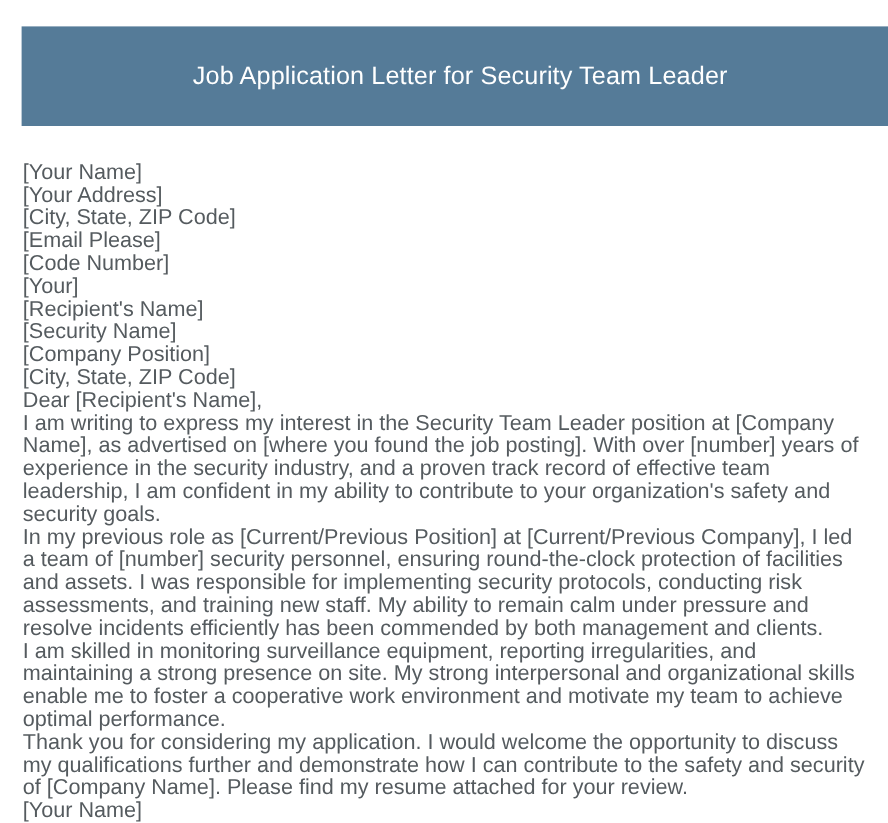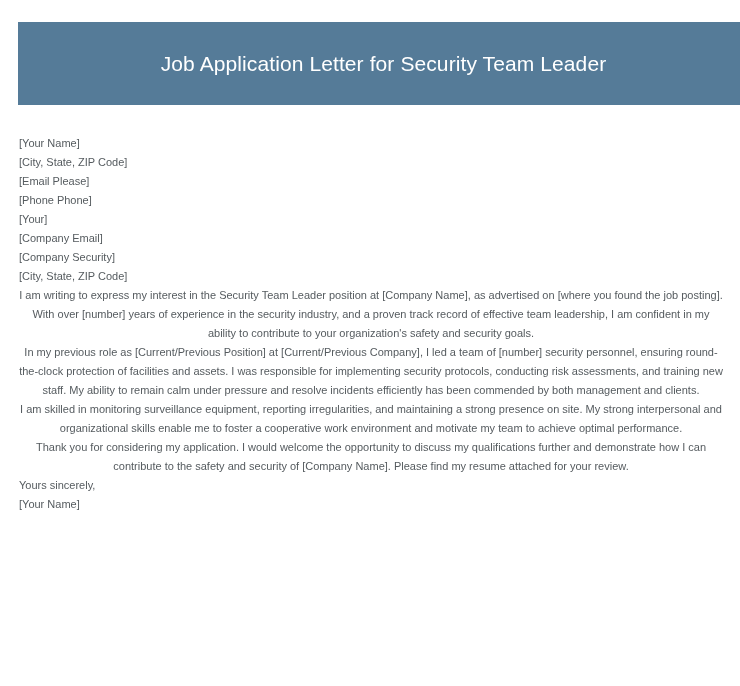--- a/index.html
+++ b/index.html
@@ -40,64 +40,66 @@
     letter-spacing: 0.1px;
     text-align: center;
     white-space: nowrap;
   }
   .letter-body {
     position: absolute;
     left: 19px;
     top: 134px;
     width: 704px;
     font-family: "Liberation Sans", sans-serif;
-    font-size: 11px;
+    font-size: 18px;
     line-height: 19px;
     color: #555b5f;
   }
   .letter-line {
     margin: 0;
     padding: 0;
     text-align: left;
   }
   .letter-para {
     margin: 0;
     padding: 0;
-    text-align: center;
+    text-align: left;
   }
 </style>
 </head>
 <body>
 
 <div class="page">
 
   <div class="header-banner">
     <div class="header-title">Job Application Letter for Security Team Leader</div>
   </div>
 
   <div class="letter-body">
 
     <div>
       <div class="letter-line">[Your Name]</div>
+      <div class="letter-line">[Your Address]</div>
       <div class="letter-line">[City, State, ZIP Code]</div>
       <div class="letter-line">[Email Please]</div>
-      <div class="letter-line">[Phone Phone]</div>
+      <div class="letter-line">[Code Number]</div>
       <div class="letter-line">[Your]</div>
     </div>
 
     <div>
-      <div class="letter-line">[Company Email]</div>
-      <div class="letter-line">[Company Security]</div>
+      <div class="letter-line">[Recipient's Name]</div>
+      <div class="letter-line">[Security Name]</div>
+      <div class="letter-line">[Company Position]</div>
       <div class="letter-line">[City, State, ZIP Code]</div>
     </div>
 
+    <div class="letter-line">Dear [Recipient's Name],</div>
 
     <p class="letter-para">I am writing to express my interest in the Security Team Leader position at [Company Name], as advertised on [where you found the job posting]. With over [number] years of experience in the security industry, and a proven track record of effective team leadership, I am confident in my ability to contribute to your organization's safety and security goals.</p>
     <p class="letter-para">In my previous role as [Current/Previous Position] at [Current/Previous Company], I led a team of [number] security personnel, ensuring round-the-clock protection of facilities and assets. I was responsible for implementing security protocols, conducting risk assessments, and training new staff. My ability to remain calm under pressure and resolve incidents efficiently has been commended by both management and clients.</p>
     <p class="letter-para">I am skilled in monitoring surveillance equipment, reporting irregularities, and maintaining a strong presence on site. My strong interpersonal and organizational skills enable me to foster a cooperative work environment and motivate my team to achieve optimal performance.</p>
     <p class="letter-para">Thank you for considering my application. I would welcome the opportunity to discuss my qualifications further and demonstrate how I can contribute to the safety and security of [Company Name]. Please find my resume attached for your review.</p>
 
-    <div class="letter-line">Yours sincerely,</div>
     <div class="letter-line">[Your Name]</div>
 
   </div>
 
 </div>
 
 </body></html>

